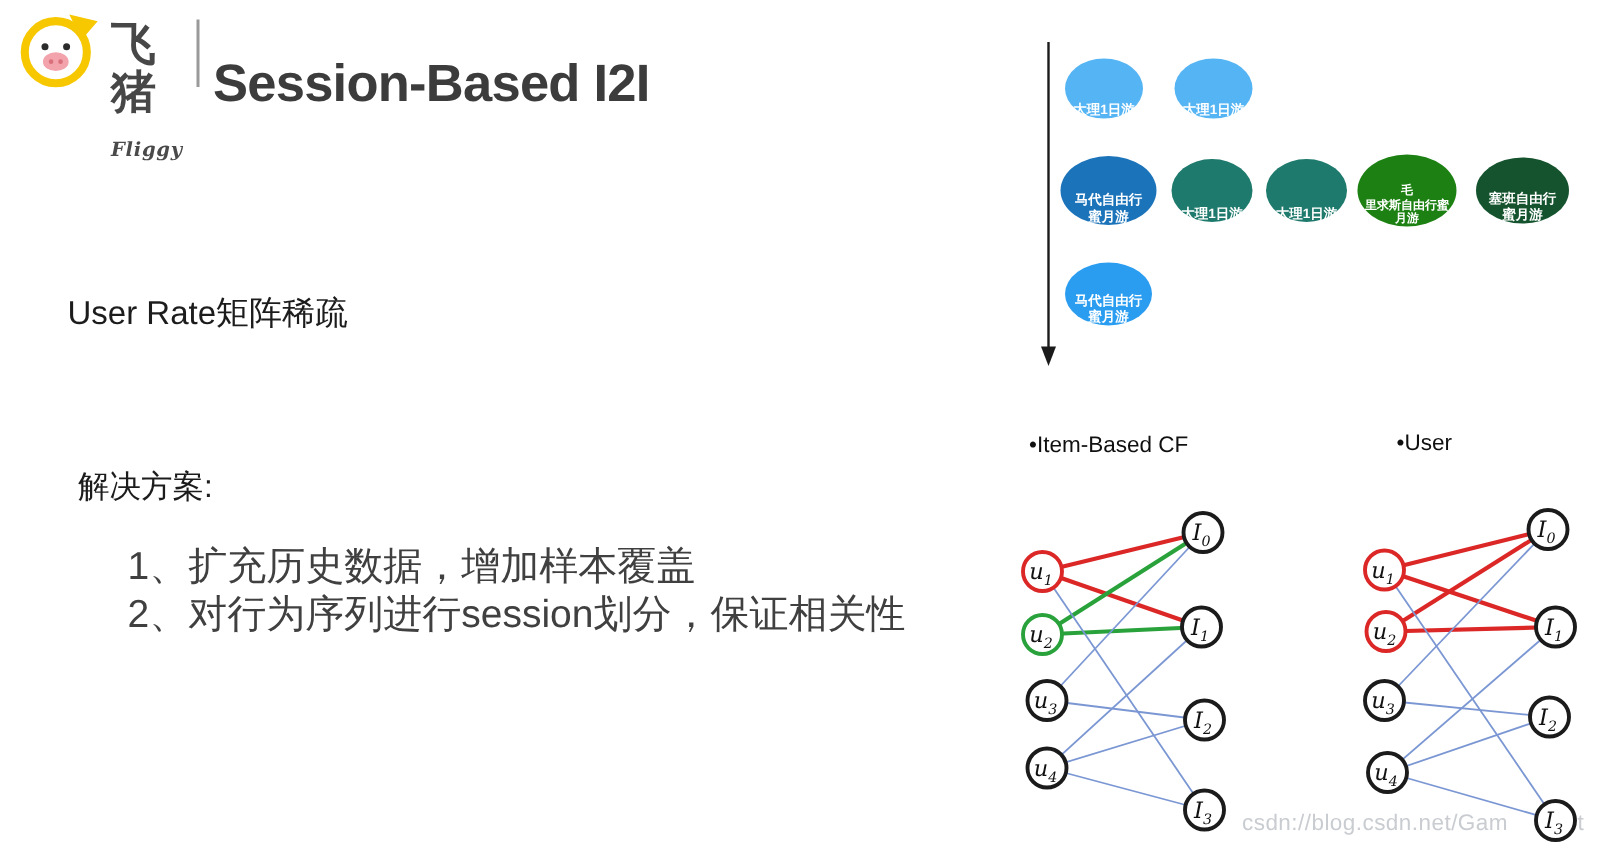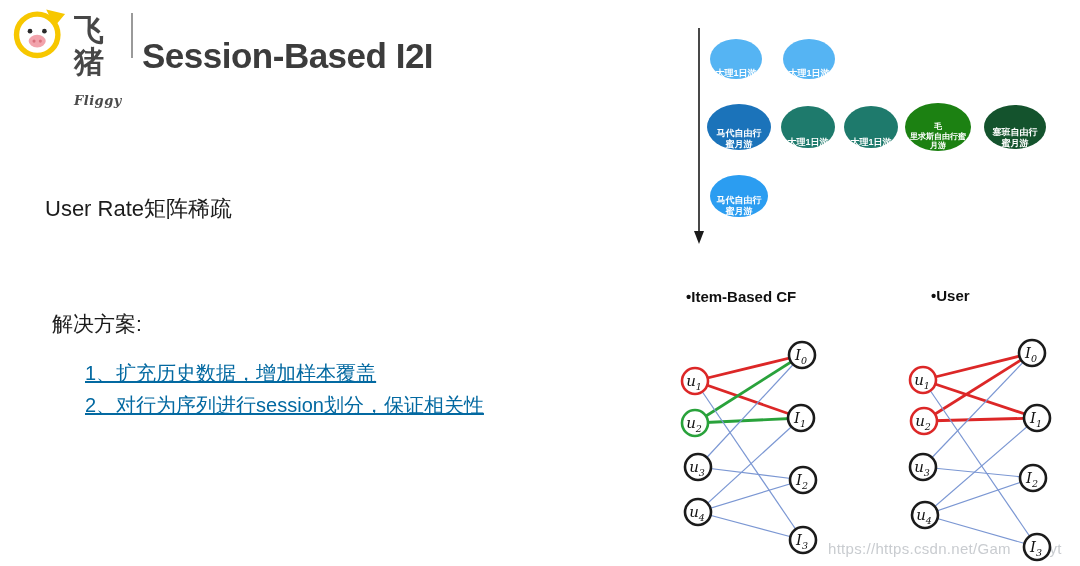--- a/index.html
+++ b/index.html
@@ -12,30 +12,30 @@
   .brand-en{font-family:"DejaVu Serif","Liberation Serif",serif;font-style:italic;font-weight:700;
             font-size:13px;color:#4a4a4a;margin-top:16px;letter-spacing:0.5px;}
   .hdr-divider{position:absolute;left:131px;top:13px;width:2px;height:45px;background:#9a9a9a;}
   .page-title{position:absolute;left:142px;top:12px;font-size:35px;font-weight:800;color:#3c3c3c;
               letter-spacing:-0.5px;margin-top:24px;}
   
   .t-line{position:absolute;left:45px;font-size:22px;color:#1c1c1c;}
   .t1{top:184px;margin-top:10px;}
   .t2{top:251px;}
   .sol{position:absolute;left:52px;top:310px;font-size:21px;color:#1c1c1c;}
-  .sol-item{position:absolute;left:85px;font-size:20px;color:#0369a1;text-decoration:underline;}
+  .sol-item{position:absolute;left:85px;font-size:26px;color:#404040;}
   .si1{top:360px;}
   .si2{top:392px;}
   
   .bubble{position:absolute;border-radius:50%;display:flex;align-items:flex-end;justify-content:center;
           color:#ffffff;font-weight:700;text-align:center;line-height:1.2;}
   .bubble span{white-space:pre-line;}
   .flow-arrow{position:absolute;left:690px;top:26px;}
   
-  .graph-title{position:absolute;font-size:15px;font-weight:700;color:#101010;}
+  .graph-title{position:absolute;font-size:15px;font-weight:400;color:#101010;}
   .gt1{left:686px;top:288px;}
   .gt2{left:931px;top:287px;}
   .graph-svg{position:absolute;z-index:2;}
   .nodelabel{font-family:"DejaVu Serif","Liberation Serif",serif;font-style:italic;font-size:15px;fill:#111;}
   
   .watermark{position:absolute;left:828px;top:540px;z-index:1;font-size:15px;color:#c9ccd0;
              letter-spacing:0.3px;white-space:nowrap;}
   .wm-gap{display:inline-block;width:30px;}
 </style>
 </head>
@@ -153,16 +153,16 @@
       <text x="133" y="20" text-anchor="middle" class="nodelabel"><tspan>I</tspan><tspan dy="4" font-size="9.5">0</tspan></text>
       <circle cx="139" cy="80" r="13" fill="#ffffff" stroke="#1b1b1b" stroke-width="2.6"></circle>
       <text x="138" y="85" text-anchor="middle" class="nodelabel"><tspan>I</tspan><tspan dy="4" font-size="9.5">1</tspan></text>
       <circle cx="135" cy="140" r="13" fill="#ffffff" stroke="#1b1b1b" stroke-width="2.6"></circle>
       <text x="134" y="145" text-anchor="middle" class="nodelabel"><tspan>I</tspan><tspan dy="4" font-size="9.5">2</tspan></text>
       <circle cx="139" cy="209" r="13" fill="#ffffff" stroke="#1b1b1b" stroke-width="2.6"></circle>
       <text x="138" y="214" text-anchor="middle" class="nodelabel"><tspan>I</tspan><tspan dy="4" font-size="9.5">3</tspan></text>
     </svg>
 
   <div class="watermark">
-    <span>https://https.csdn.net/Gam</span><span class="wm-gap"></span><span>gyt</span>
+    <span>csdn://blog.csdn.net/Gam</span><span class="wm-gap"></span><span>gyt</span>
   </div>
 
 </div>
 
 </body></html>

